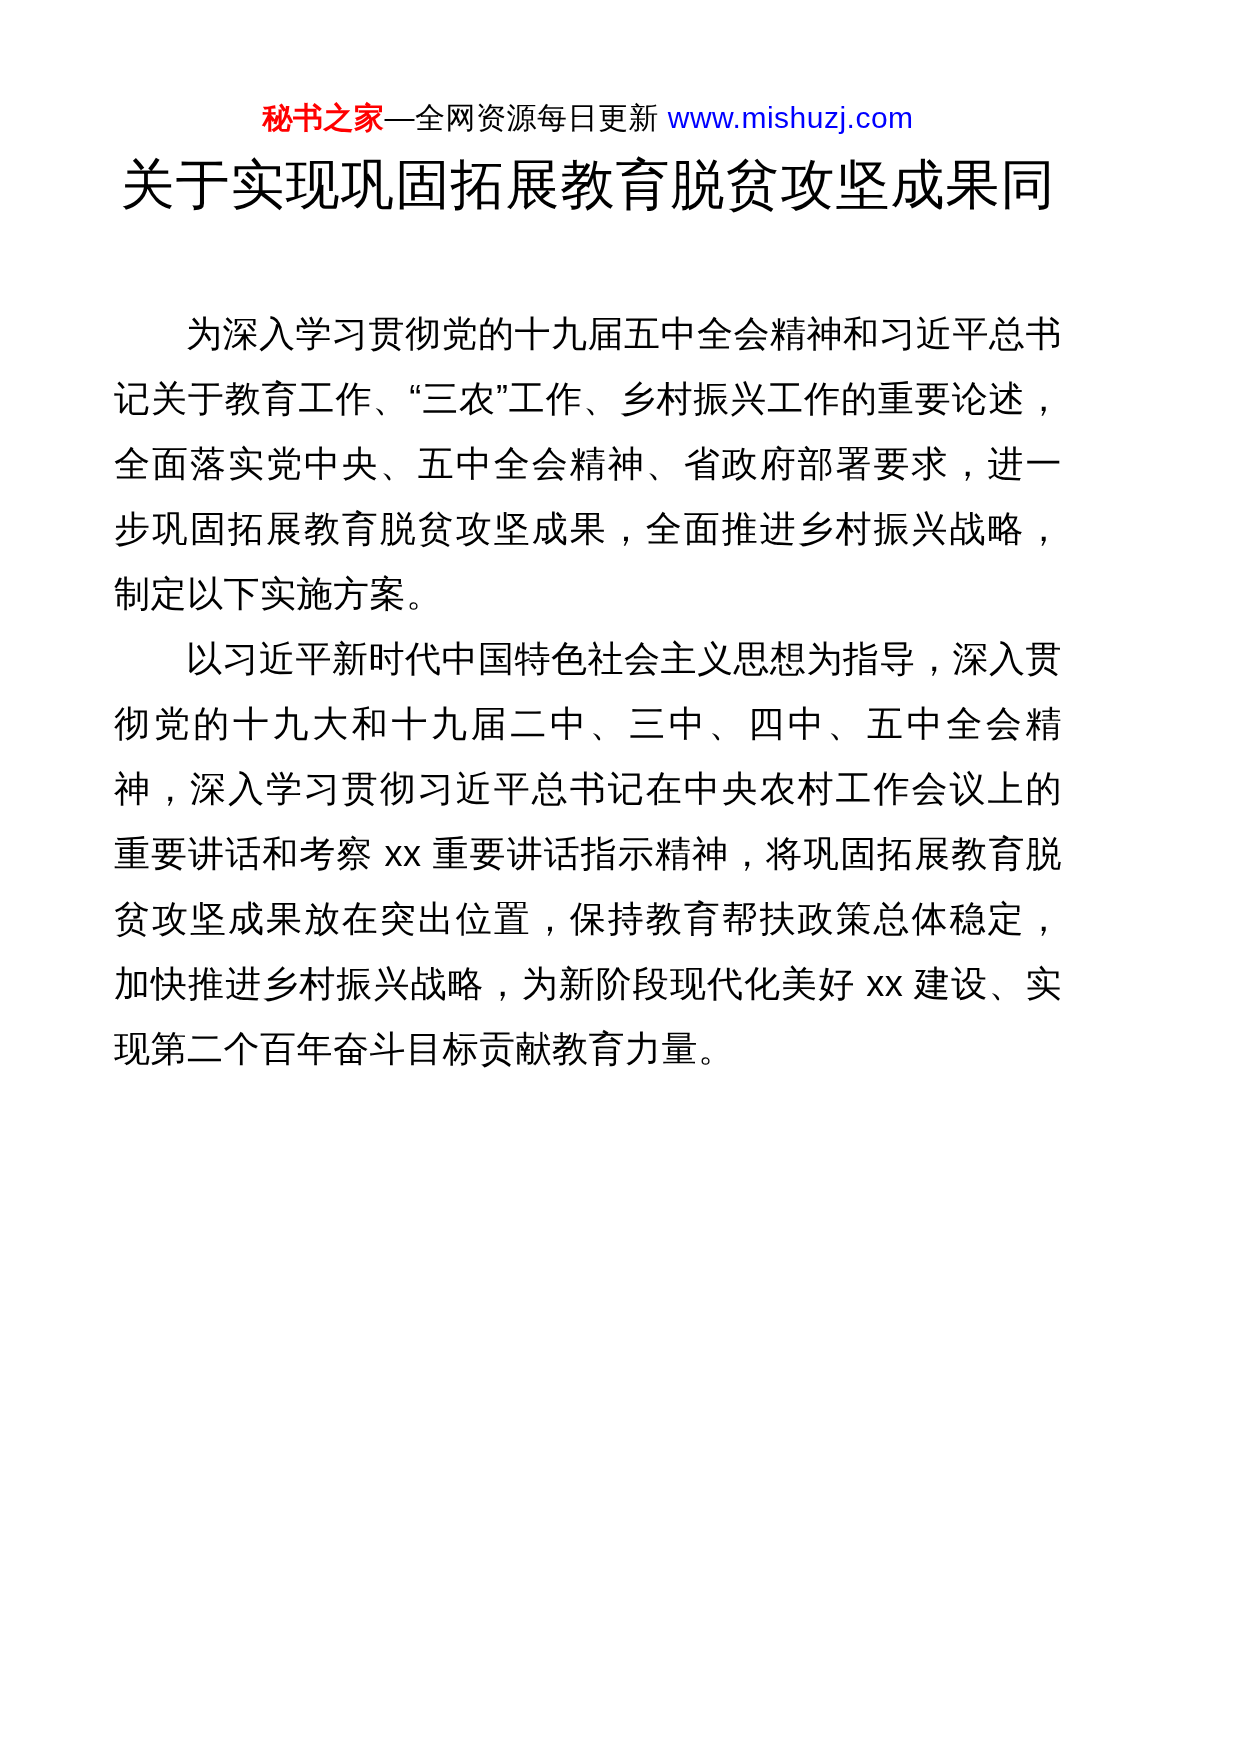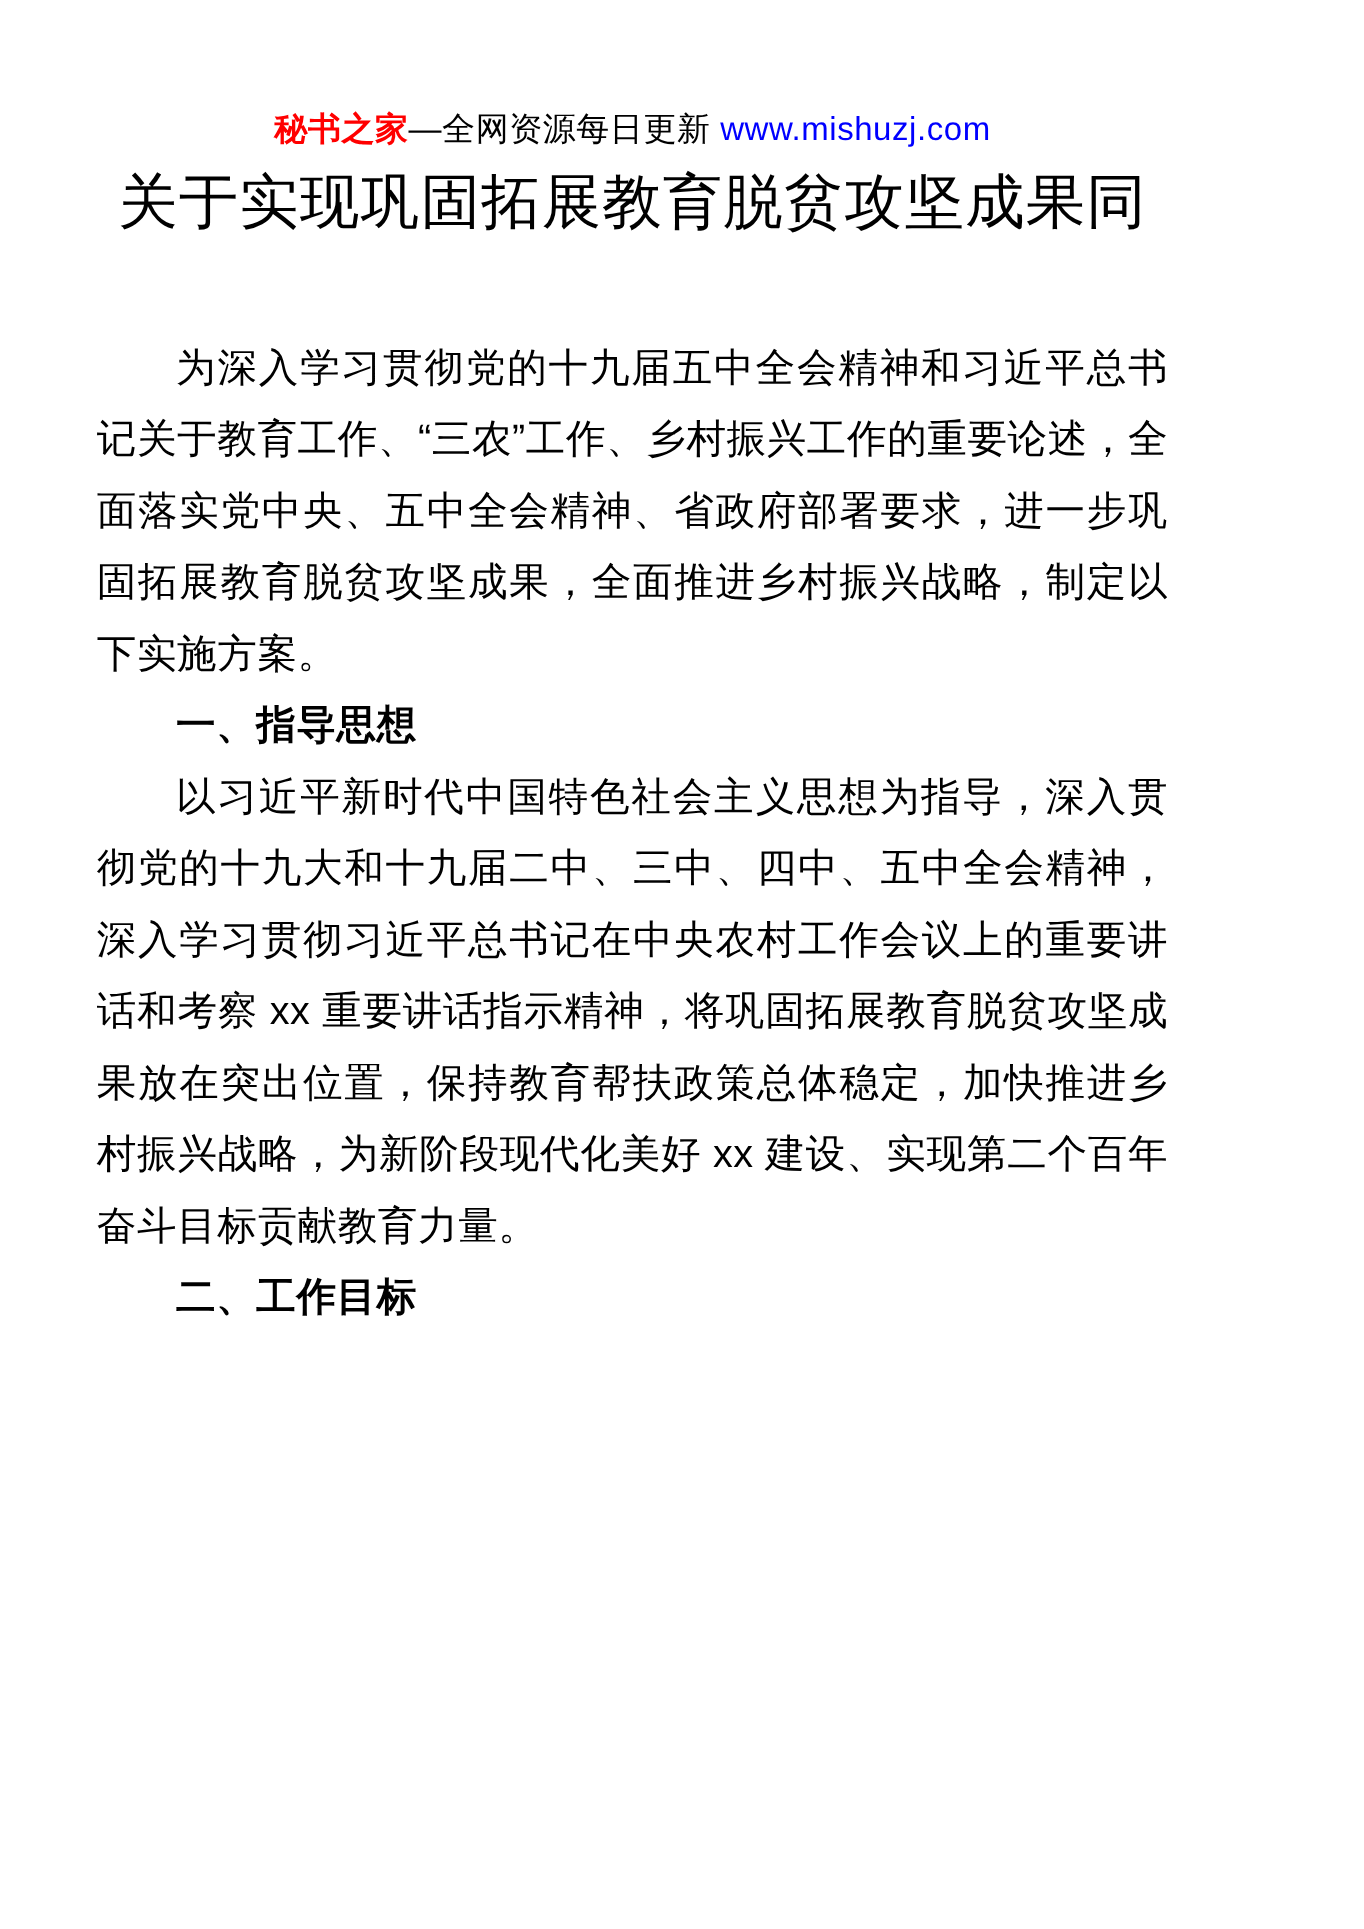--- a/index.html
+++ b/index.html
@@ -7,21 +7,21 @@
     width: 1240px;
     height: 1754px;
     background: #ffffff;
     color: #000000;
     font-family: "Liberation Sans", "DejaVu Sans", sans-serif;
   }
   .page {
     box-sizing: border-box;
     width: 1240px;
     height: 1754px;
-    padding: 96px 178px 0 88px;
+    padding: 96px 178px 0 114px;
     overflow: hidden;
     background: #ffffff;
   }
   .doc-header {
     text-align: center;
     font-size: 30px;
     line-height: 44px;
     white-space: nowrap;
     letter-spacing: 0.5px;
   }
@@ -75,22 +75,20 @@
   </div>
 
   <h1 class="doc-title">
     <span>关于实现巩固拓展教育脱贫攻坚成果同</span><br>
   </h1>
 
   <div class="doc-body">
 
     <p class="para">为深入学习贯彻党的十九届五中全会精神和习近平总书记关于教育工作、“三农”工作、乡村振兴工作的重要论述，全面落实党中央、五中全会精神、省政府部署要求，进一步巩固拓展教育脱贫攻坚成果，全面推进乡村振兴战略，制定以下实施方案。</p>
 
-    <h2 class="section-heading">一、指导思想</h2>
 
     <p class="para">以习近平新时代中国特色社会主义思想为指导，深入贯彻党的十九大和十九届二中、三中、四中、五中全会精神，深入学习贯彻习近平总书记在中央农村工作会议上的重要讲话和考察 xx 重要讲话指示精神，将巩固拓展教育脱贫攻坚成果放在突出位置，保持教育帮扶政策总体稳定，加快推进乡村振兴战略，为新阶段现代化美好 xx 建设、实现第二个百年奋斗目标贡献教育力量。</p>
 
-    <h2 class="section-heading">二、工作目标</h2>
 
 
   </div>
 
 </div>
 
 </body></html>

